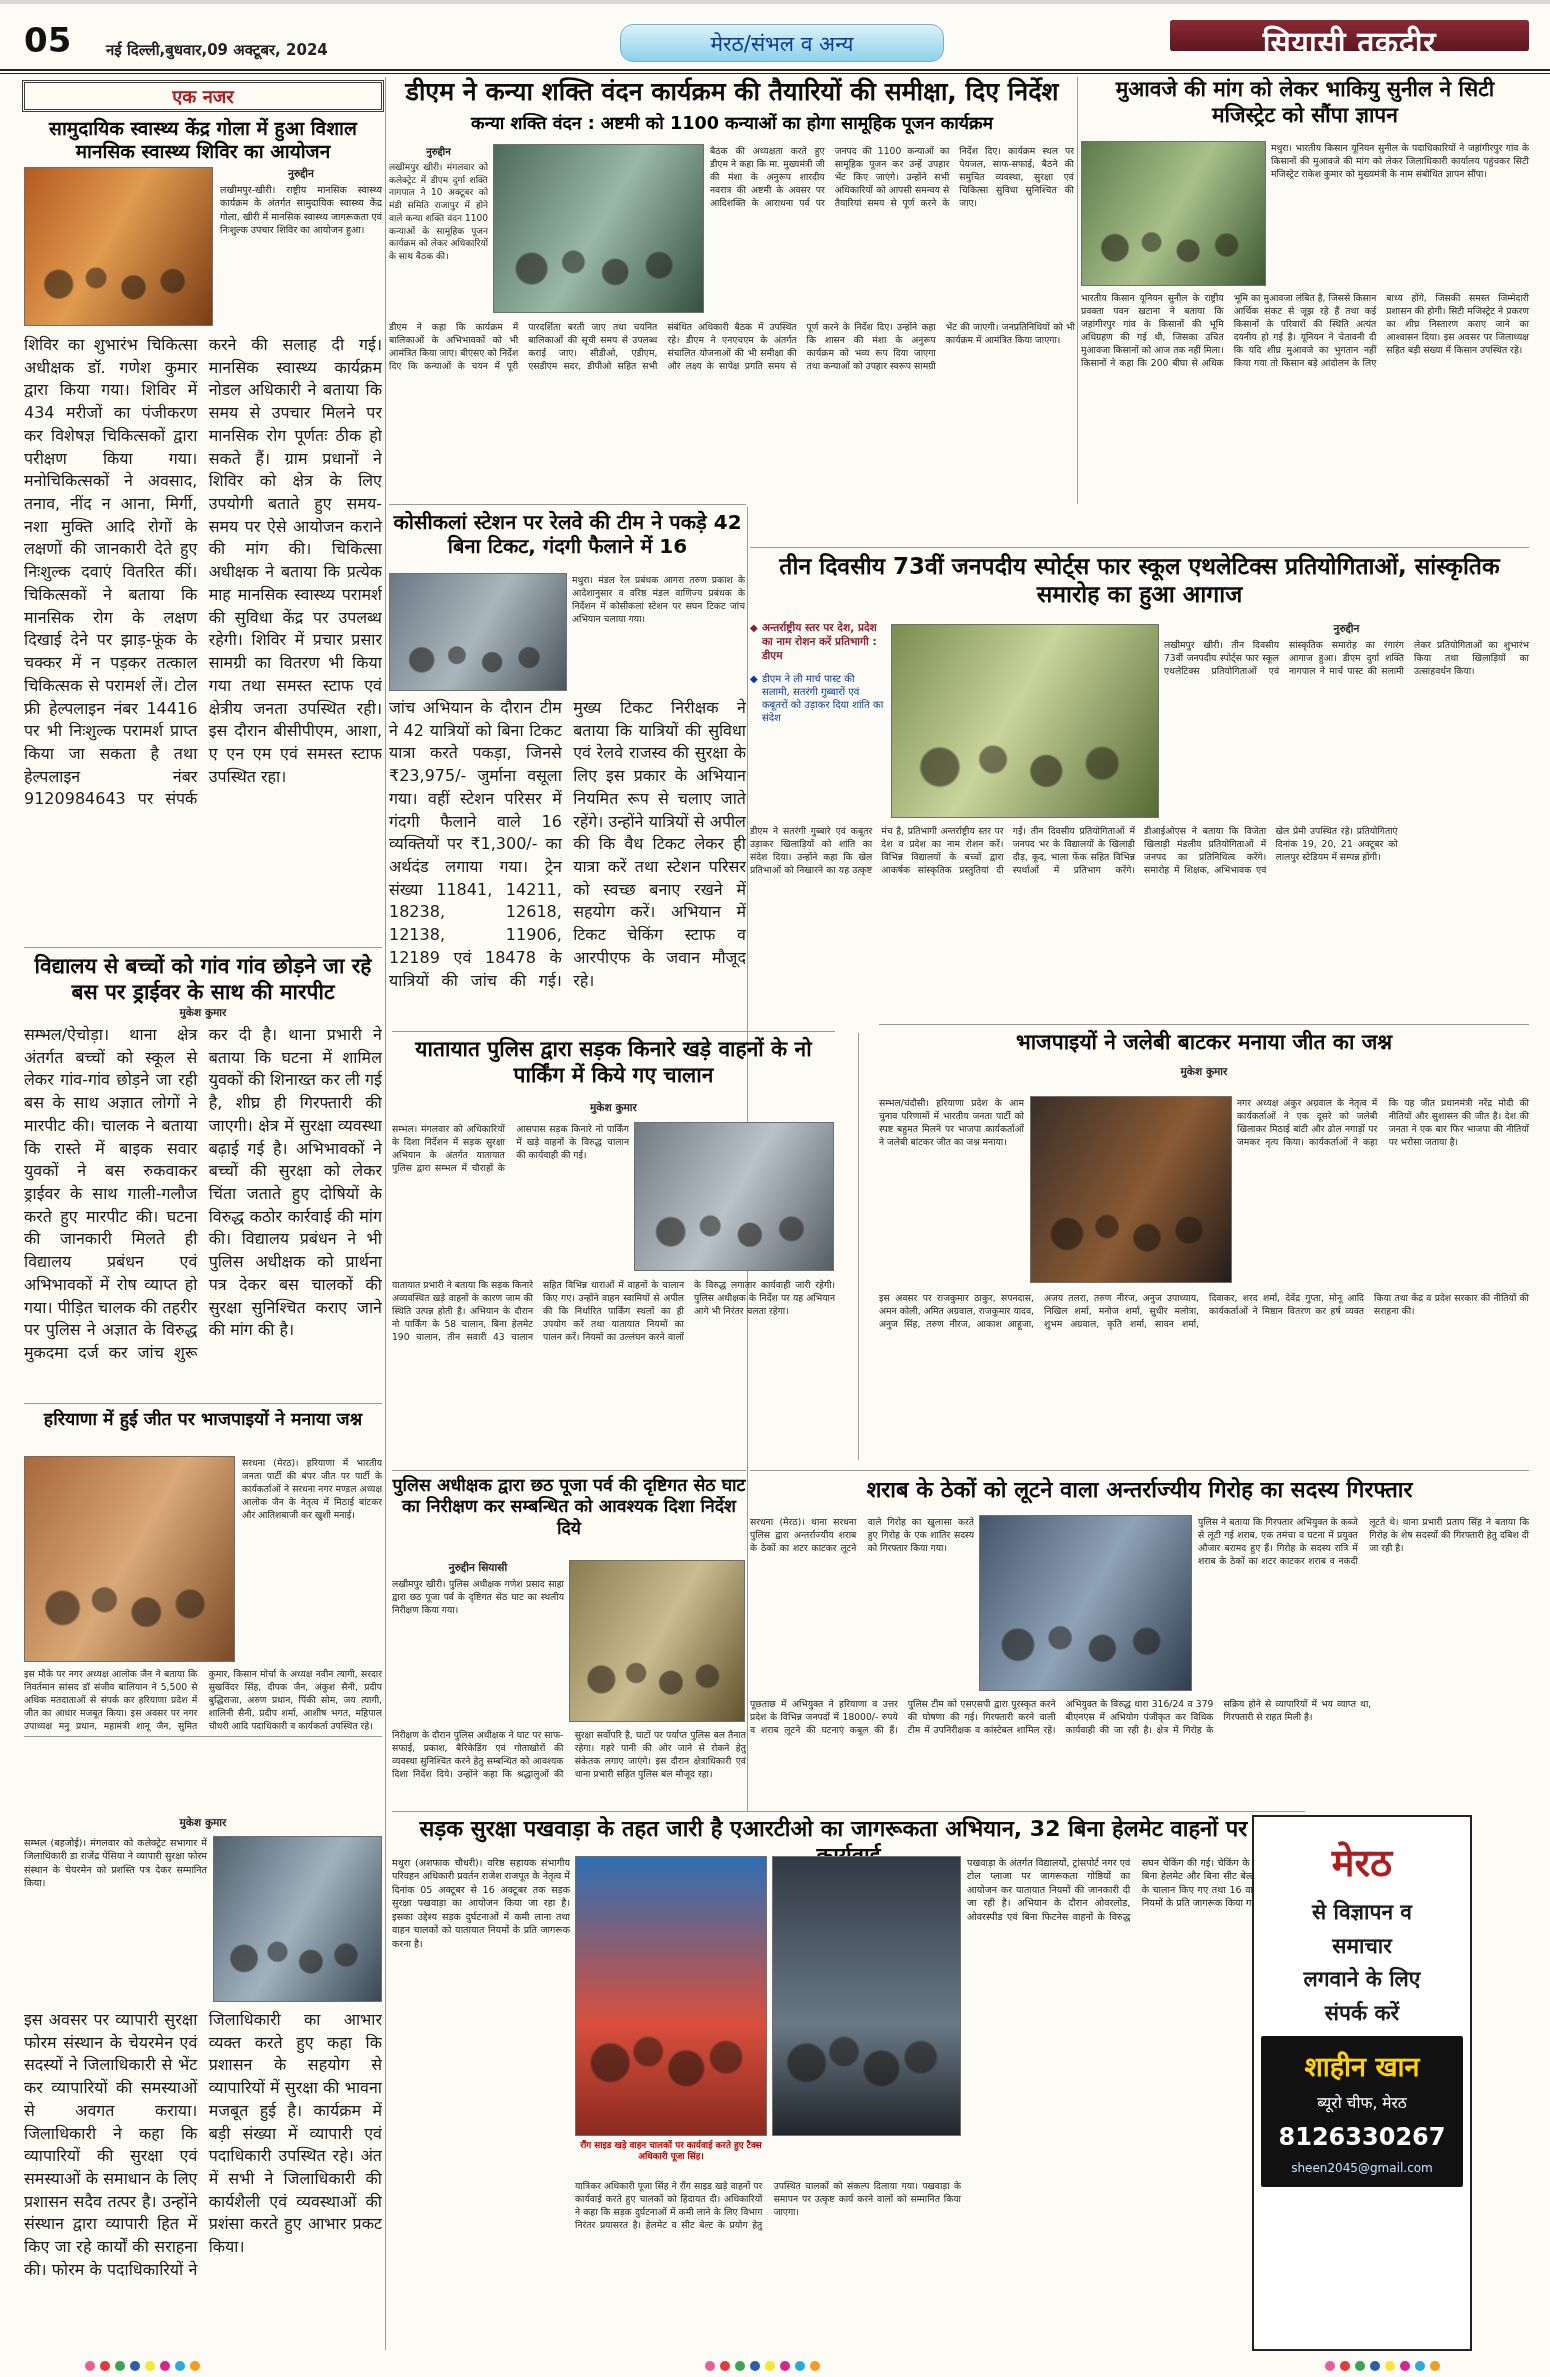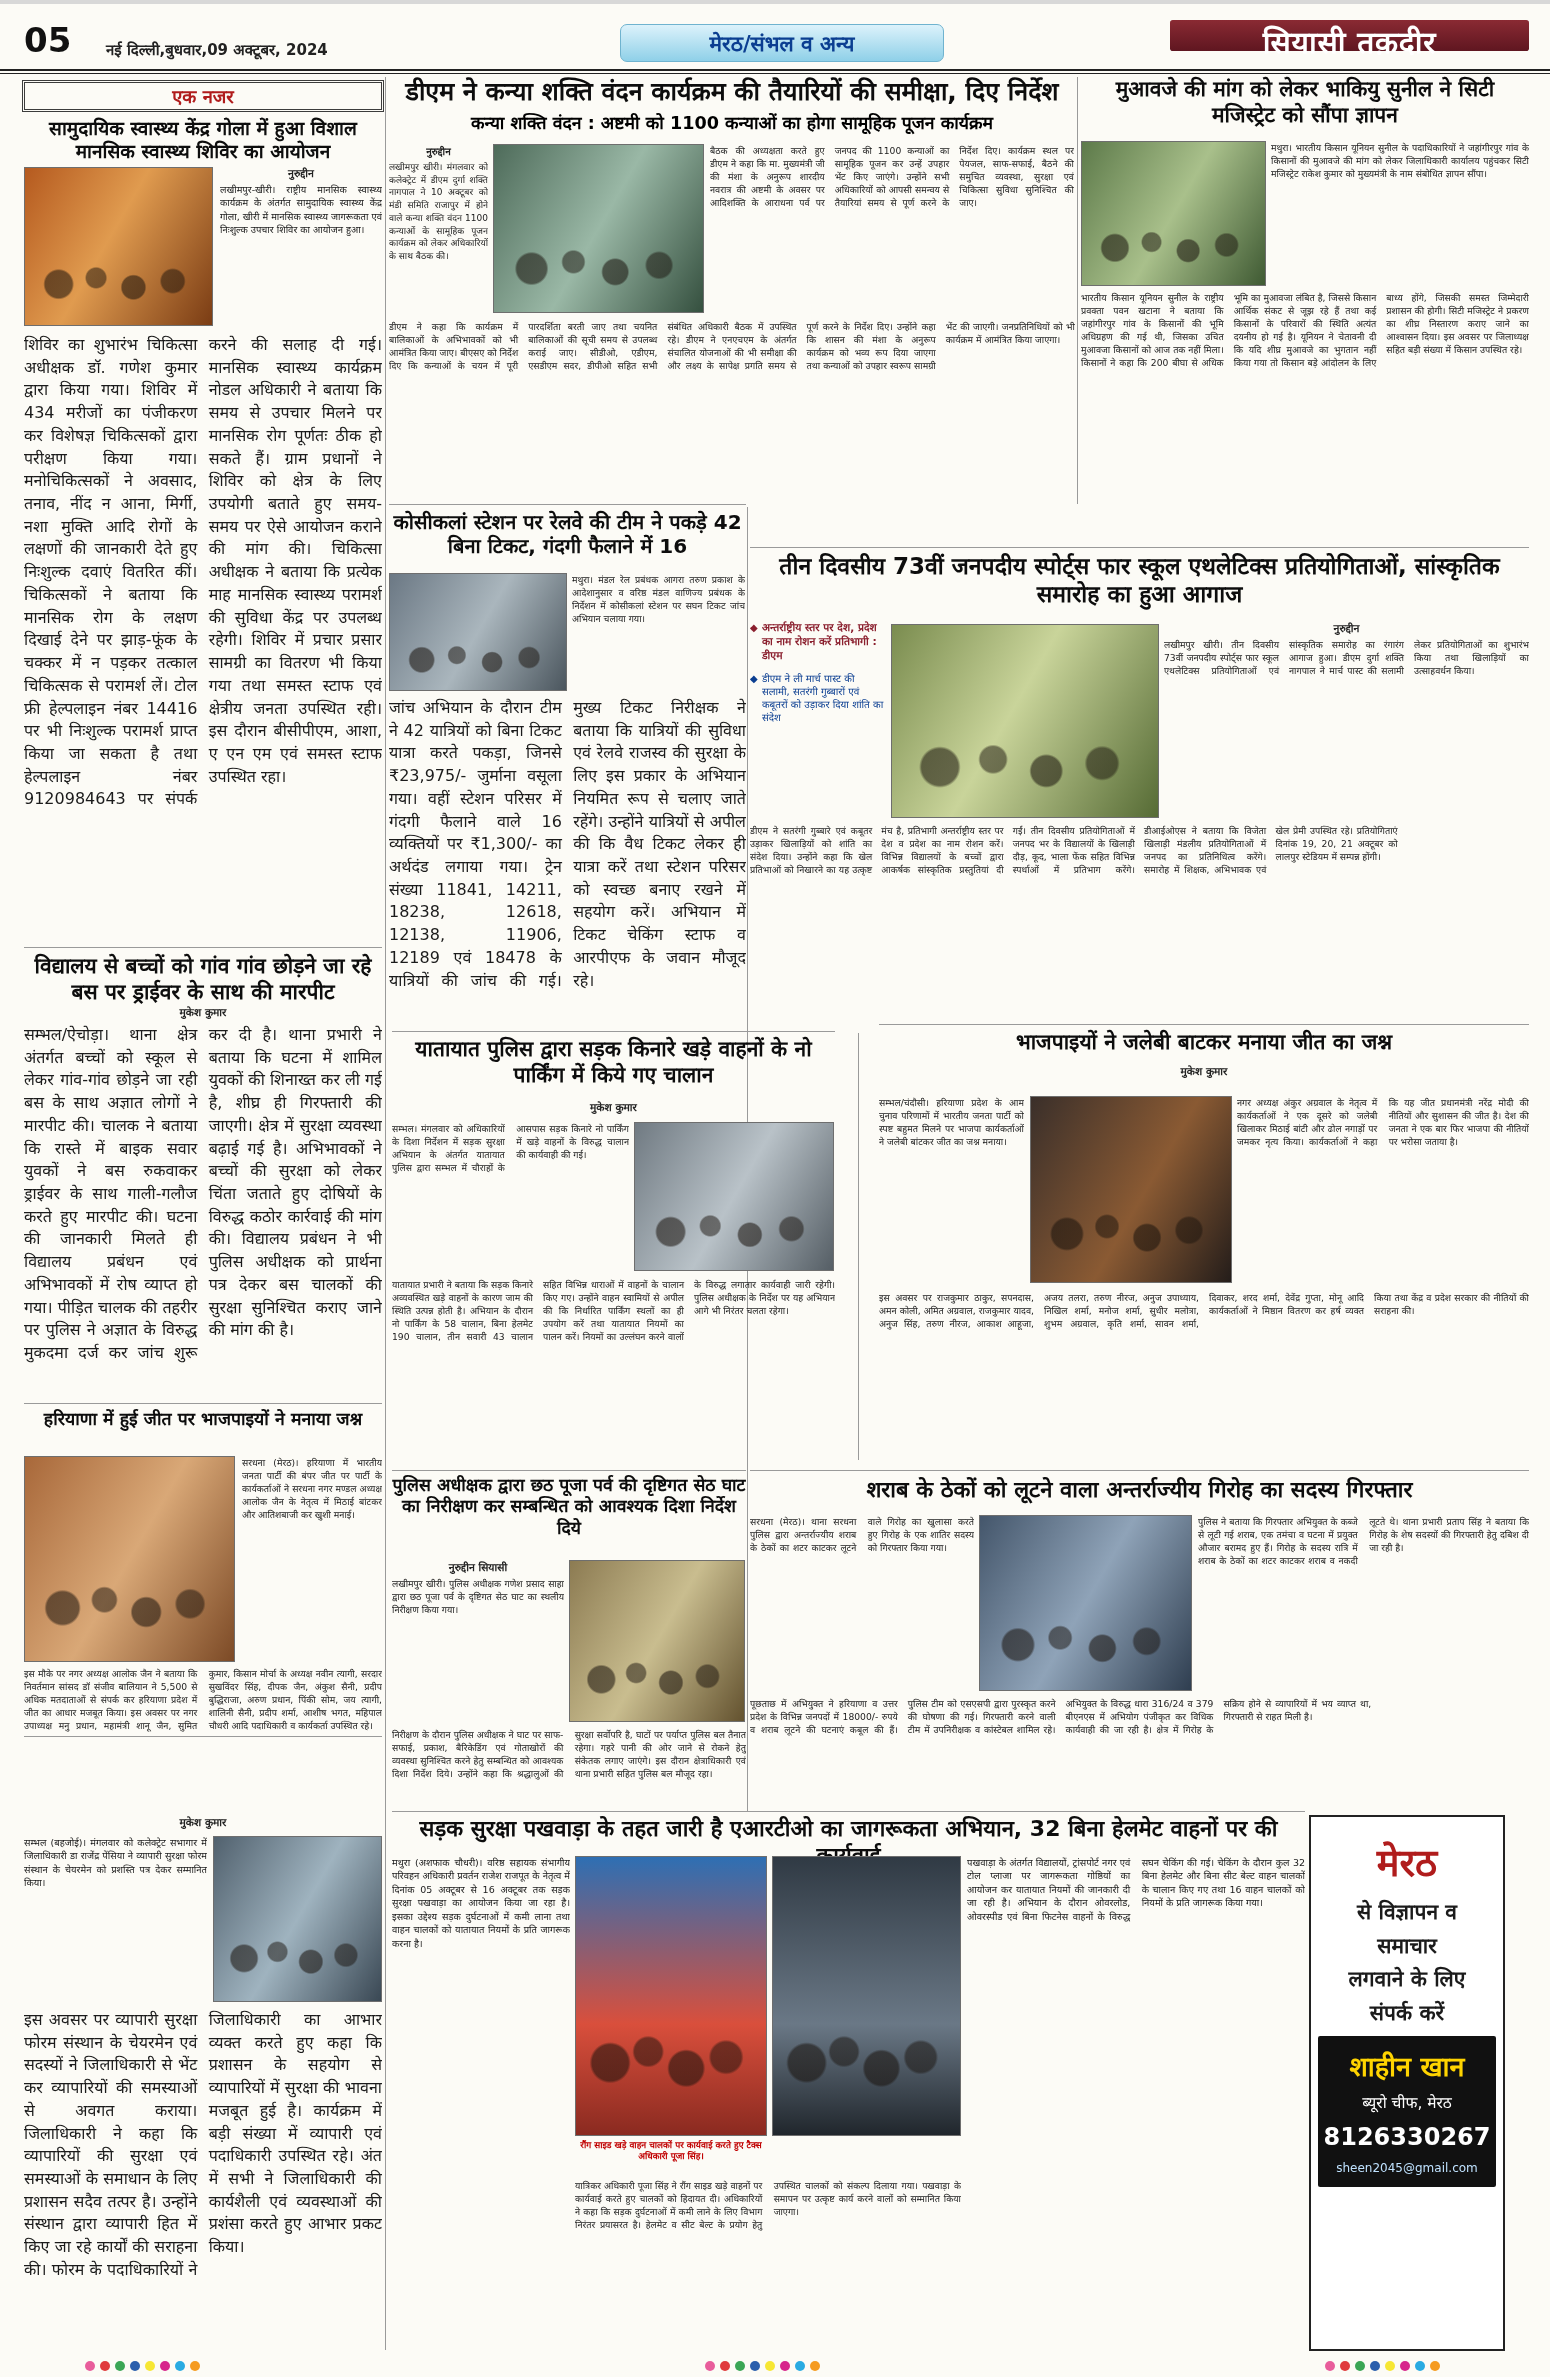--- a/index.html
+++ b/index.html
@@ -31,22 +31,22 @@
   .p-traffic{background:linear-gradient(120deg,#707a82,#b9c2c8 50%,#555e65)}
   .p-jalebi{background:linear-gradient(120deg,#3a2f2a,#8a5a33 55%,#241d1a)}
   .p-celebrate{background:linear-gradient(120deg,#a8683a,#d9a877 50%,#7c4a26)}
   .p-office{background:linear-gradient(120deg,#51616e,#9fb3bf 50%,#3a4854)}
   .p-ghat{background:linear-gradient(120deg,#8c7b52,#c9bd8f 50%,#63522f)}
   .p-police{background:linear-gradient(120deg,#44566b,#8fa3b8 50%,#2f3e50)}
   .p-truck{background:linear-gradient(180deg,#2e6fb3,#d94f3c 60%,#8a2a20)}
   .p-bus{background:linear-gradient(180deg,#303a44,#6a7886 60%,#20262c)}
   .kickbox{border:1.4px solid #3c3c3c;outline:0.7px solid #3c3c3c;outline-offset:1.4px;
            text-align:center;font-weight:bold;color:#b01c1c}
-  .section-box{background:linear-gradient(180deg,#dcf2fb,#8fd0e8);color:#0b3e91;font-weight:bold;
-               text-align:center;border:0.7px solid #6fb3cf;border-radius:7px}
+  .section-box{background:linear-gradient(180deg,#dcf2fb,#8fd0e8);color:#0b3e91;font-weight:normal;
+               text-align:center;border:0.7px solid #6fb3cf;border-radius:13px}
   .masthead{background:linear-gradient(180deg,#8a2a33,#5f1620);color:#fff;font-weight:bold;
             text-align:center;border-radius:2.8px;letter-spacing:0.7px}
   .bullet{display:flex;gap:4.2px;line-height:1.3;text-align:left}
   .bullet .mk{flex:0 0 auto;font-size:10px;line-height:1.4}
   .adbox{border:2.1px solid #222;background:#fff;text-align:center}
   .adblack{background:#111;color:#fff;margin:10px 7px 0;padding:11.3px 4.2px;border-radius:2.1px}
   .dot{display:inline-block;width:10px;height:10px;border-radius:50%;margin-right:5px;vertical-align:middle}
   .d1{background:#e85d9b}.d2{background:#e03a3c}.d3{background:#3aa655}.d4{background:#2b5fac}
   .d5{background:#f7e733}.d6{background:#d7258c}.d7{background:#29abe2}.d8{background:#f59b20}
   .caption-red{color:#c00000;font-weight:bold;font-size:8.8px;line-height:1.3;text-align:center}
@@ -168,21 +168,21 @@
   <div class="abs bt c5" style="left:750px;top:1693px;width:779px;height:111px;font-size:9.2px">पूछताछ में अभियुक्त ने हरियाणा व उत्तर प्रदेश के विभिन्न जनपदों में 18000/- रुपये व शराब लूटने की घटनाएं कबूल की हैं। पुलिस टीम को एसएसपी द्वारा पुरस्कृत करने की घोषणा की गई। गिरफ्तारी करने वाली टीम में उपनिरीक्षक व कांस्टेबल शामिल रहे। अभियुक्त के विरुद्ध धारा 316/24 व 379 बीएनएस में अभियोग पंजीकृत कर विधिक कार्यवाही की जा रही है। क्षेत्र में गिरोह के सक्रिय होने से व्यापारियों में भय व्याप्त था, गिरफ्तारी से राहत मिली है।</div>
 
   <div class="abs hd" style="left:392px;top:1812px;width:913px;font-size:22px">सड़क सुरक्षा पखवाड़ा के तहत जारी है एआरटीओ का जागरूकता अभियान, 32 बिना हेलमेट वाहनों पर की कार्यवाई</div>
   <div class="abs bt" style="left:392px;top:1852px;width:178px;height:492px;font-size:9.5px">मथुरा (अशफाक चौधरी)। वरिष्ठ सहायक संभागीय परिवहन अधिकारी प्रवर्तन राजेश राजपूत के नेतृत्व में दिनांक 05 अक्टूबर से 16 अक्टूबर तक सड़क सुरक्षा पखवाड़ा का आयोजन किया जा रहा है। इसका उद्देश्य सड़क दुर्घटनाओं में कमी लाना तथा वाहन चालकों को यातायात नियमों के प्रति जागरूक करना है।</div>
   <div class="photo p-truck" style="left:575px;top:1852px;width:192px;height:280px"></div>
   <div class="photo p-bus" style="left:772px;top:1852px;width:189px;height:280px"></div>
   <div class="abs caption-red" style="left:575px;top:2136px;width:192px">रौंग साइड खड़े वाहन चालकों पर कार्यवाई करते हुए टैक्स अधिकारी पूजा सिंह।</div>
   <div class="abs bt c2" style="left:967px;top:1852px;width:338px;height:492px;font-size:9.5px">पखवाड़ा के अंतर्गत विद्यालयों, ट्रांसपोर्ट नगर एवं टोल प्लाजा पर जागरूकता गोष्ठियों का आयोजन कर यातायात नियमों की जानकारी दी जा रही है। अभियान के दौरान ओवरलोड, ओवरस्पीड एवं बिना फिटनेस वाहनों के विरुद्ध सघन चेकिंग की गई। चेकिंग के दौरान कुल 32 बिना हेलमेट और बिना सीट बेल्ट वाहन चालकों के चालान किए गए तथा 16 वाहन चालकों को नियमों के प्रति जागरूक किया गया।</div>
   <div class="abs bt c2" style="left:575px;top:2175px;width:386px;height:169px;font-size:9.2px">यात्रिकर अधिकारी पूजा सिंह ने रौंग साइड खड़े वाहनों पर कार्यवाई करते हुए चालकों को हिदायत दी। अधिकारियों ने कहा कि सड़क दुर्घटनाओं में कमी लाने के लिए विभाग निरंतर प्रयासरत है। हेलमेट व सीट बेल्ट के प्रयोग हेतु उपस्थित चालकों को संकल्प दिलाया गया। पखवाड़ा के समापन पर उत्कृष्ट कार्य करने वालों को सम्मानित किया जाएगा।</div>
 
-  <div class="abs adbox" style="left:1309px;top:1811px;width:196px;height:536px;padding-top:18.3px">
+  <div class="abs adbox" style="left:1252px;top:1811px;width:220px;height:536px;padding-top:18.3px">
     <div style="font-size:38px;font-weight:bold;color:#b01c1c">मेरठ</div>
     <div style="font-size:21px;font-weight:bold;margin-top:10px">से विज्ञापन व</div>
     <div style="font-size:21px;font-weight:bold;margin-top:5.6px">समाचार</div>
     <div style="font-size:21px;font-weight:bold;margin-top:5.6px">लगवाने के लिए</div>
     <div style="font-size:21px;font-weight:bold;margin-top:5.6px">संपर्क करें</div>
     <div class="adblack">
       <div style="font-size:27px;font-weight:bold;color:#ffd400">शाहीन खान</div>
       <div style="font-size:15.5px;margin-top:7px">ब्यूरो चीफ, मेरठ</div>
       <div style="font-size:24px;font-weight:bold;margin-top:10px">8126330267</div>
       <div style="font-size:12px;margin-top:10px;color:#bfe2ff">sheen2045@gmail.com</div>

